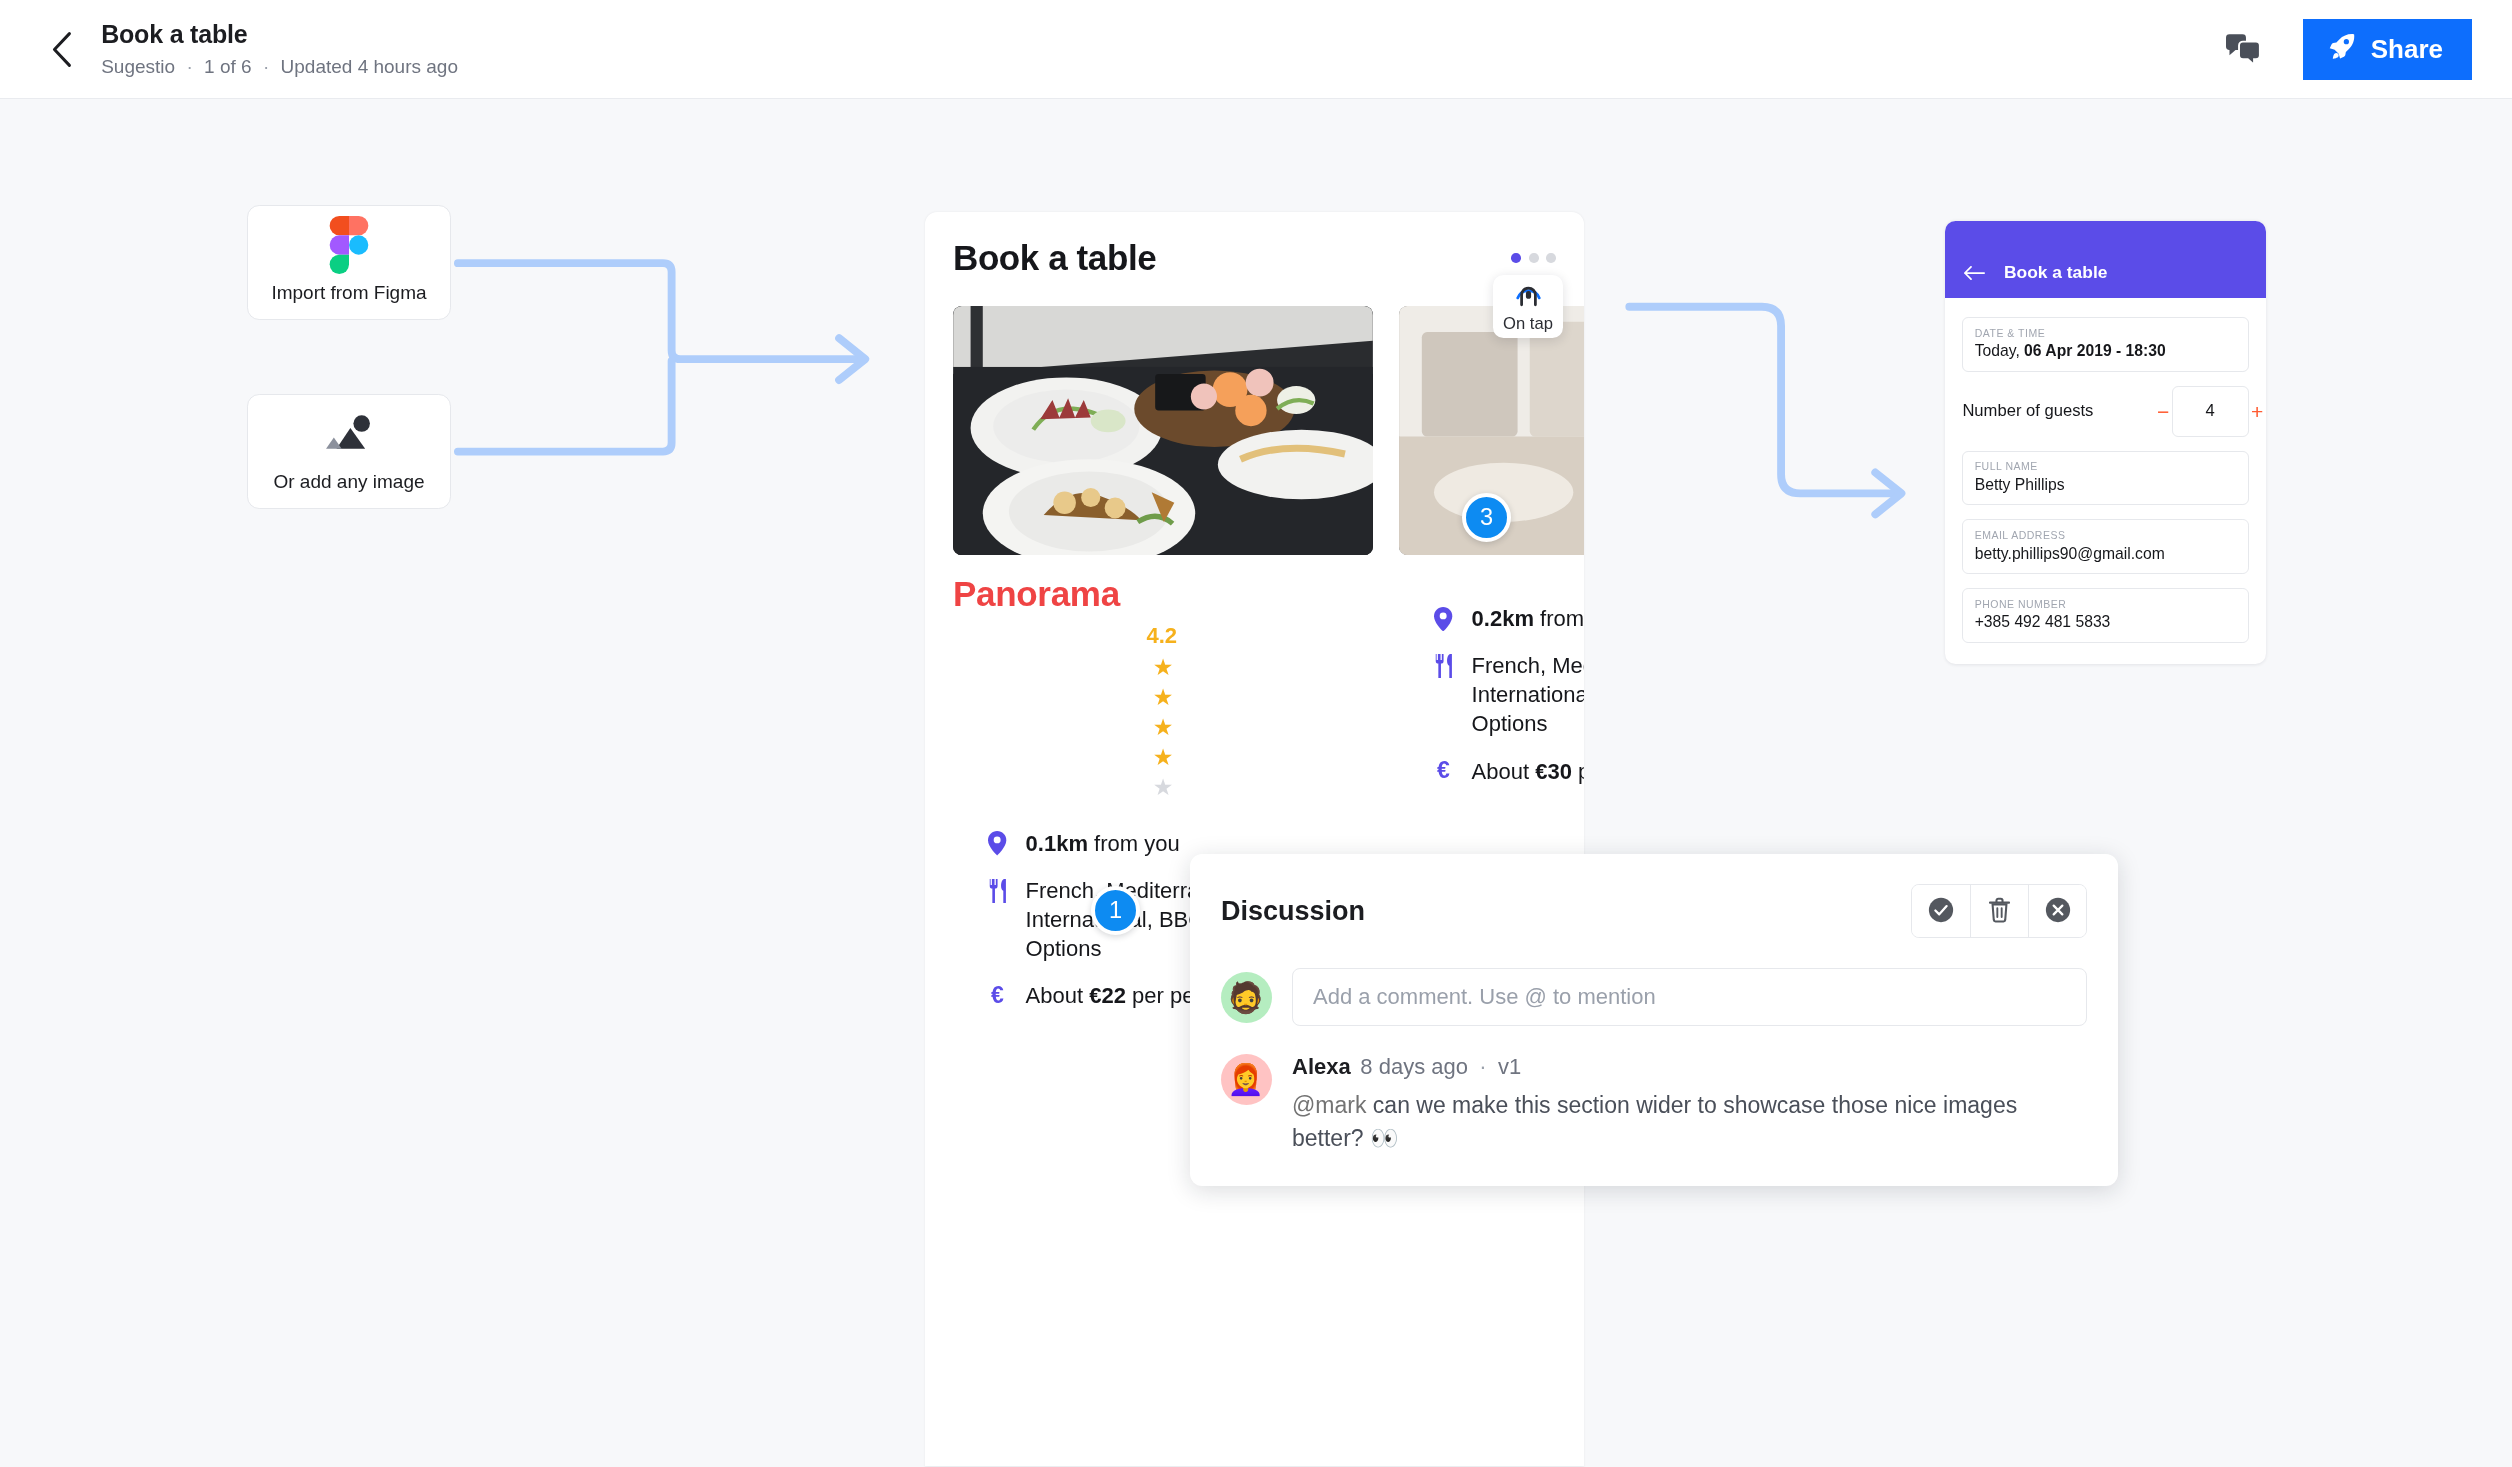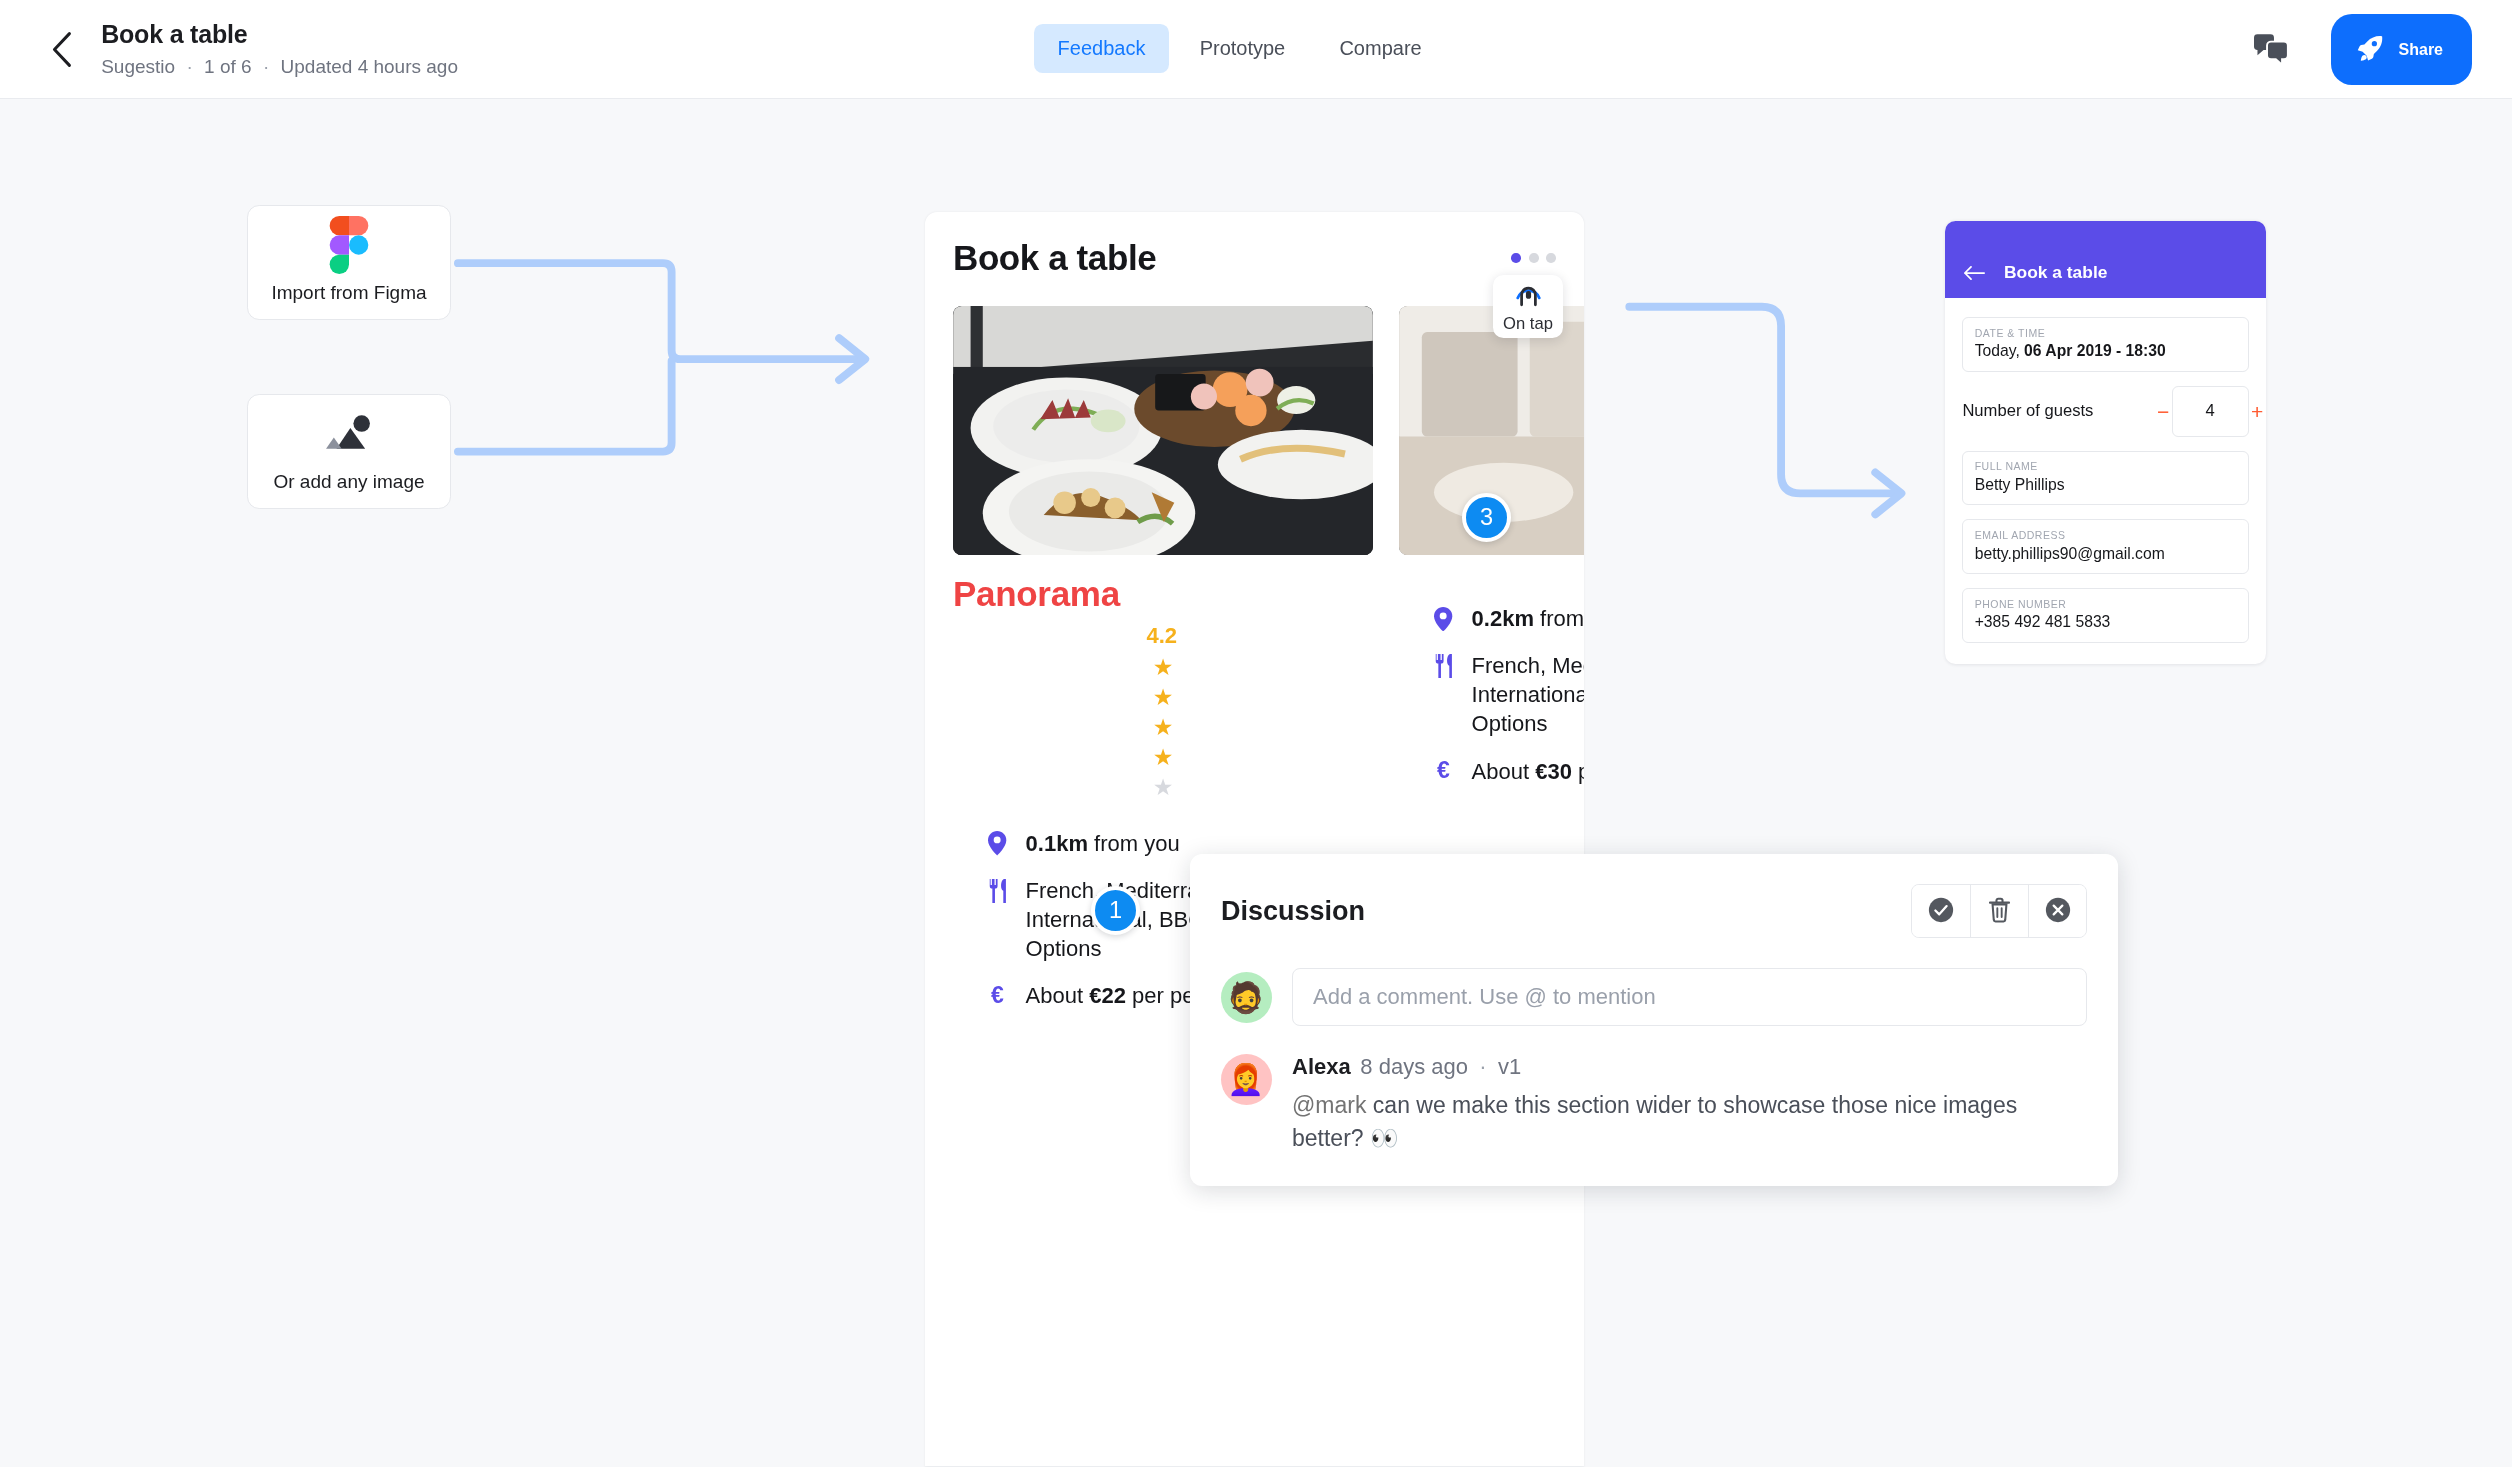--- a/index.html
+++ b/index.html
@@ -48,24 +48,24 @@
   }
   .tab.active { background: #d5e9ff; color: #1479ff; font-weight: normal; }
 
   .topbar-right {
     position: absolute; right: 40px; top: 0; height: 99px;
     display: flex; align-items: center; gap: 42px;
   }
   .chat-icon { cursor: pointer; display: flex; align-items: center; }
   .share-btn {
     background: #0d6efd; color: #fff;
-    border-radius: 21px; height: 71px;
+    border-radius: 0; height: 61px;
     display: flex; align-items: center; gap: 15px;
     padding: 0 29px 0 24.4px; cursor: pointer;
-    font-size: 16px; font-weight: bold;
+    font-size: 26px; font-weight: bold;
   }
 
   
   .canvas { position: absolute; top: 99px; left: 0; width: 2512px; height: 1368px; }
 
   
   .connectors { position: absolute; inset: 0; width: 2512px; height: 1368px; pointer-events: none; }
 
   
   .src-card {
@@ -252,25 +252,20 @@
     <div class="doc-title">Book a table</div>
     <div class="doc-meta">
       <span>Sugestio</span>
       <span class="sep">·</span>
       <span>1 of 6</span>
       <span class="sep">·</span>
       <span>Updated 4 hours ago</span>
     </div>
   </div>
 
-  <div class="tabs">
-    <div class="tab active">Feedback</div>
-    <div class="tab">Prototype</div>
-    <div class="tab">Compare</div>
-  </div>
 
   <div class="topbar-right">
     <div class="chat-icon">
       <svg width="37" height="33" viewBox="0 0 42 38" fill="none">
         <path d="M2 5.5a4 4 0 0 1 4-4h15a4 4 0 0 1 4 4v10a4 4 0 0 1-4 4h-8l-7 6v-6H6a4 4 0 0 1-4-4z" fill="#4a4f59"></path>
         <path d="M17 14.5a4.6 4.6 0 0 1 4.6-4.6h14.8A4.6 4.6 0 0 1 41 14.5v11a4.6 4.6 0 0 1-4.6 4.6h-2.1v6.4l-7.2-6.4h-5.5a4.6 4.6 0 0 1-4.6-4.6z" fill="#4a4f59" stroke="#ffffff" stroke-width="2.2"></path>
       </svg>
     </div>
     <div class="share-btn">
       <span>

